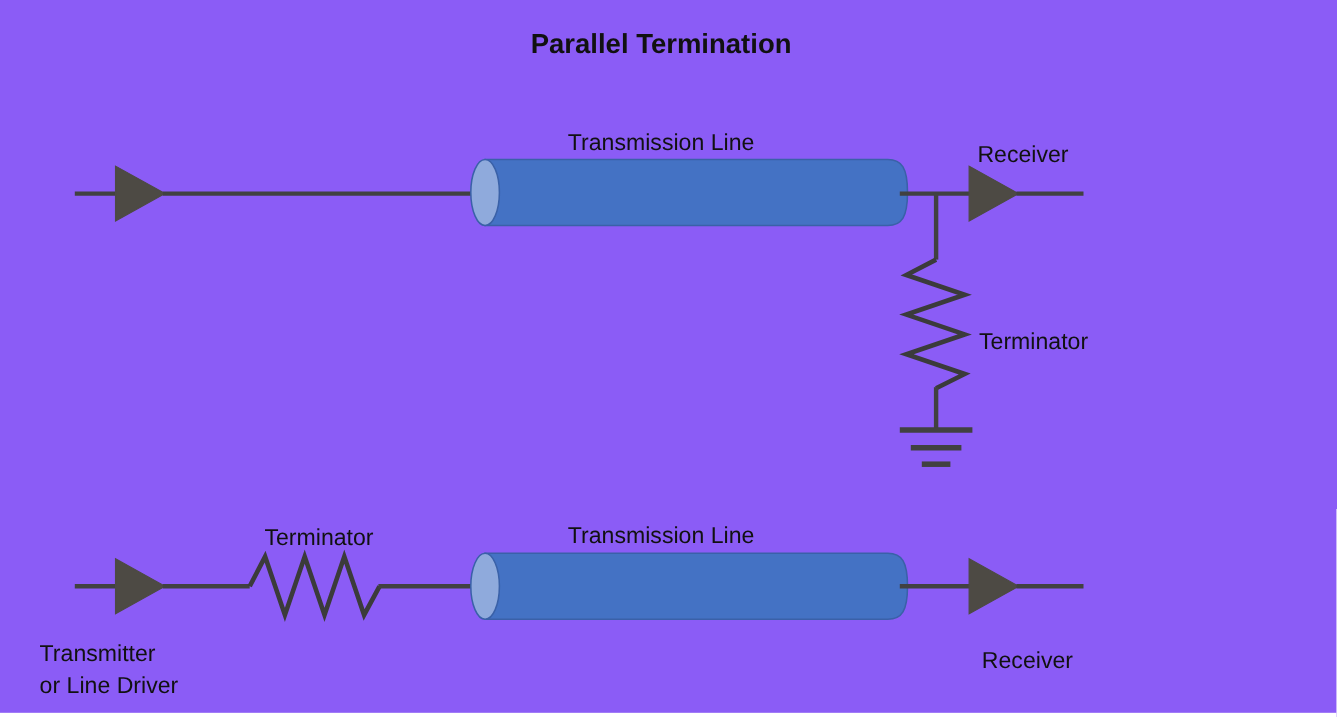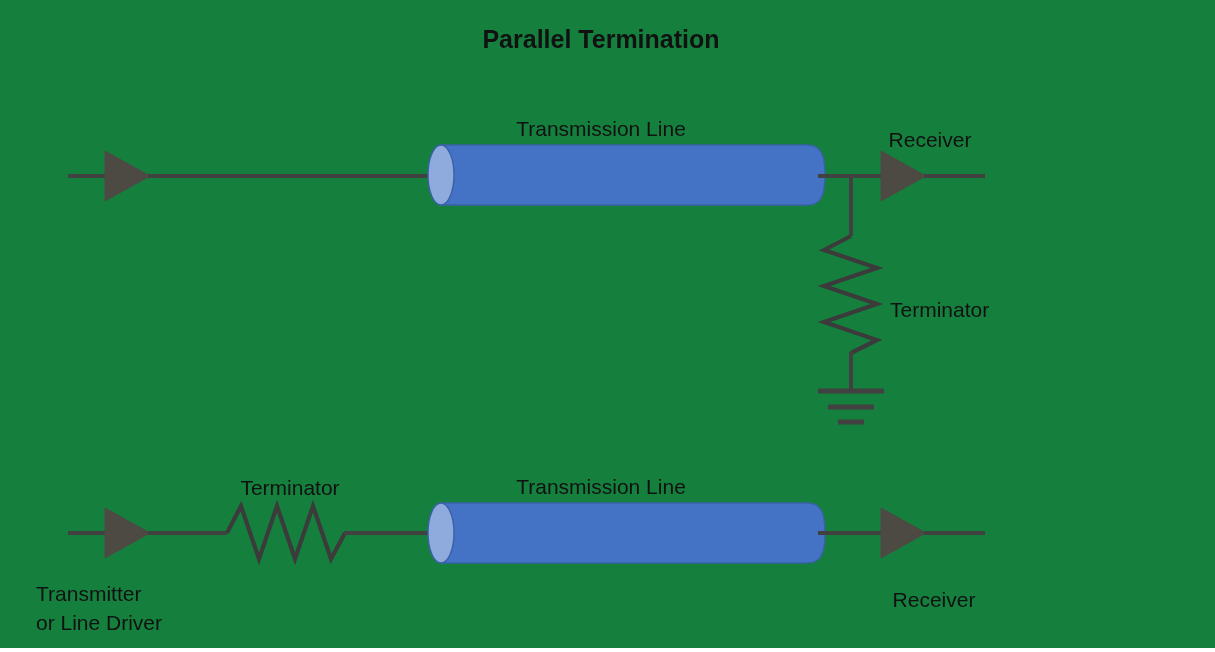--- a/index.html
+++ b/index.html
@@ -10,21 +10,21 @@
   body {
     width: 1215px;
     height: 652px;
     font-family: "Liberation Sans", sans-serif;
     overflow: hidden;
   }
   #diagram-root {
     position: relative;
     width: 1215px;
     height: 648px;
-    background: #15803d;
+    background: #8b5cf6;
   }
   svg.diagram {
     position: absolute;
     top: 0;
     left: 0;
     width: 1215px;
     height: 652px;
     display: block;
   }
   text {

